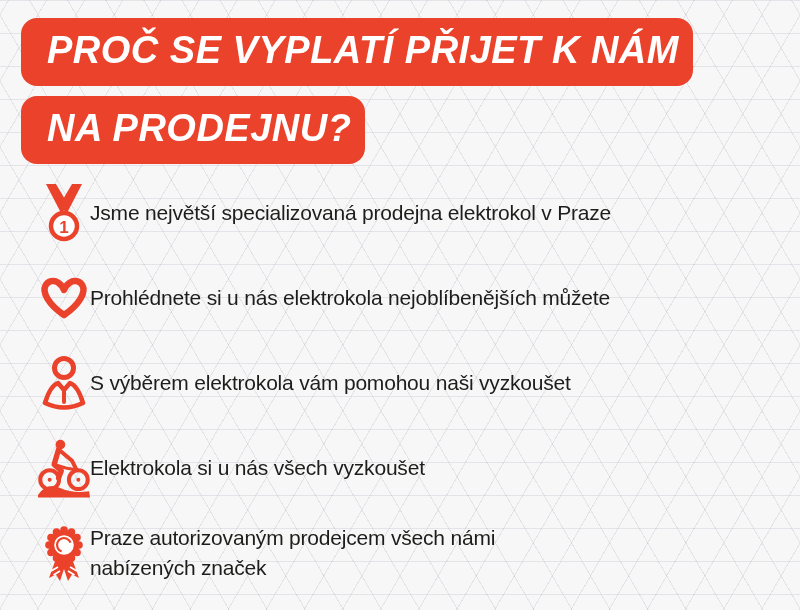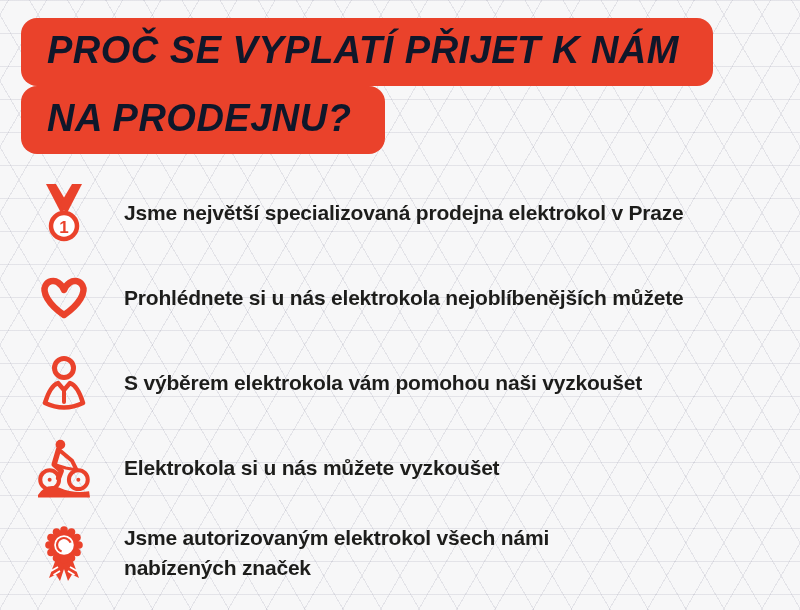--- a/index.html
+++ b/index.html
@@ -15,48 +15,47 @@
     background-color:var(--bg);
     background-image:
       repeating-linear-gradient(60deg,  rgba(125,125,150,0.16) 0 1px, transparent 1px 33px),
       repeating-linear-gradient(-60deg, rgba(125,125,150,0.16) 0 1px, transparent 1px 33px),
       repeating-linear-gradient(180deg, rgba(125,125,150,0.16) 0 1px, transparent 1px 33px);
   }
   .header{position:absolute;top:18px;left:21px;}
   .banner{
     display:inline-block;
     background:var(--accent);
-    color:#0f172a;
+    color:#ffffff;
     font-weight:bold;
     font-style:italic;
     font-size:38px;
     letter-spacing:0.5px;
-    padding:11px 34px 14px 26px;
+    padding:11px 14px 14px 26px;
     border-radius:16px;
     white-space:nowrap;
   }
-  .banner.second{}
+  .banner.second{margin-top:10px;}
   .rows{position:absolute;top:170px;left:0;right:0;}
   .row{
     height:85px;
     display:flex;
     align-items:center;
     padding-left:38px;
   }
   .icon-box{
     width:52px;
     display:flex;
     justify-content:center;
     align-items:center;
     flex:0 0 52px;
   }
   .row-text{
-    margin-left:34px;
     font-size:21px;
-    font-weight:bold;
+    font-weight:normal;
     color:var(--text);
     line-height:30px;
     letter-spacing:-0.2px;
   }
   .row-text.narrow{max-width:480px;}
   
   .stk{stroke:var(--accent);fill:none;}
   .fil{fill:var(--accent);}
   .filw{fill:#fff;}
   .rnd{stroke-linecap:round;stroke-linejoin:round;}
@@ -119,21 +118,21 @@
           <circle class="stk" cx="45" cy="46" r="10.5" stroke-width="4.5"></circle>
           <circle class="fil" cx="13" cy="46" r="2.2"></circle>
           <circle class="fil" cx="45" cy="46" r="2.2"></circle>
           <circle class="fil" cx="25" cy="7" r="5.4"></circle>
           <path class="stk rnd" stroke-width="6" d="M23 12 L18 29 L26 36 L23 44"></path>
           <path class="stk rnd" stroke-width="4.5" d="M25 14 L38 25 L43 35"></path>
           <path class="stk rnd" stroke-width="3.5" d="M18 29 L31 33 L42 35"></path>
           <path class="fil" d="M0 63 Q10 49 24 55 Q40 62 57 59 L58 66 L0 66 Z"></path>
         </svg>
       </div>
-      <div class="row-text">Elektrokola si u nás můžete vyzkoušet</div>
+      <div class="row-text">Elektrokola si u nás všech vyzkoušet</div>
     </div>
 
     <div class="row">
       <div class="icon-box">
         <svg width="44" height="60" viewBox="0 0 44 60">
           <path class="fil" d="M15 33 L7 55 L14 51.5 L18 58 L25 37 Z"></path>
           <path class="fil" d="M29 33 L37 55 L30 51.5 L26 58 L19 37 Z"></path>
           <path d="M9 48 L16 44 M11.5 52 L18 48" stroke="#fff" stroke-width="1.8" fill="none"></path>
           <path d="M35 48 L28 44 M32.5 52 L26 48" stroke="#fff" stroke-width="1.8" fill="none"></path>
           <g class="fil">
@@ -148,17 +147,17 @@
               <circle cx="9" cy="14.5" r="3.8"></circle>
             <circle cx="14.5" cy="9" r="3.8"></circle>
               <circle cx="22" cy="7" r="3.8"></circle>
             <circle cx="29.5" cy="9" r="3.8"></circle>
               <circle cx="35" cy="14.5" r="3.8"></circle>
           </g>
           <circle class="filw" cx="22" cy="22" r="9.8"></circle>
           <circle class="stk" cx="22" cy="22" r="7" stroke-width="2.2" stroke-dasharray="28 16" transform="rotate(110 22 22)"></circle>
         </svg>
       </div>
-      <div class="row-text narrow">Jsme autorizovaným elektrokol všech námi nabízených značek</div>
+      <div class="row-text narrow">Praze autorizovaným prodejcem všech námi nabízených značek</div>
     </div>
 
   </div>
 </div>
 
 </body></html>

